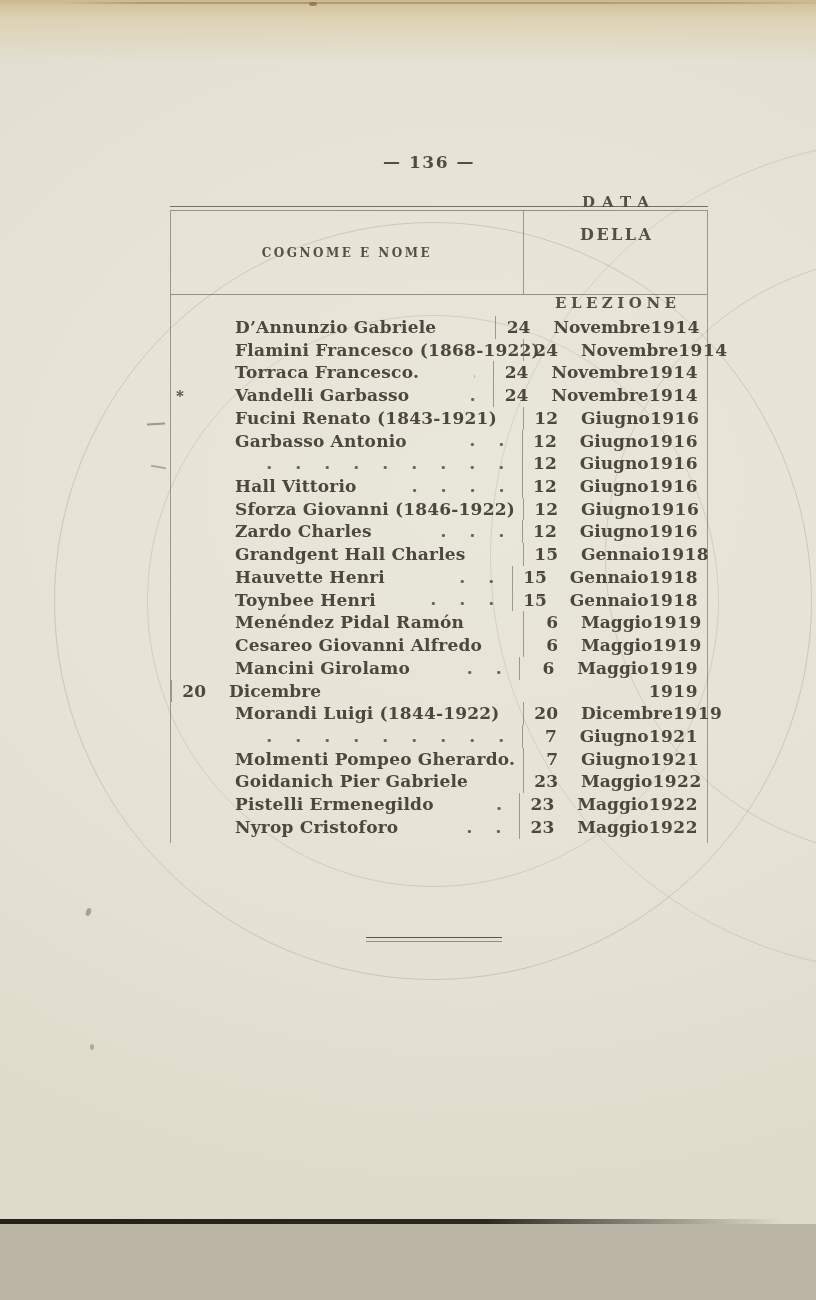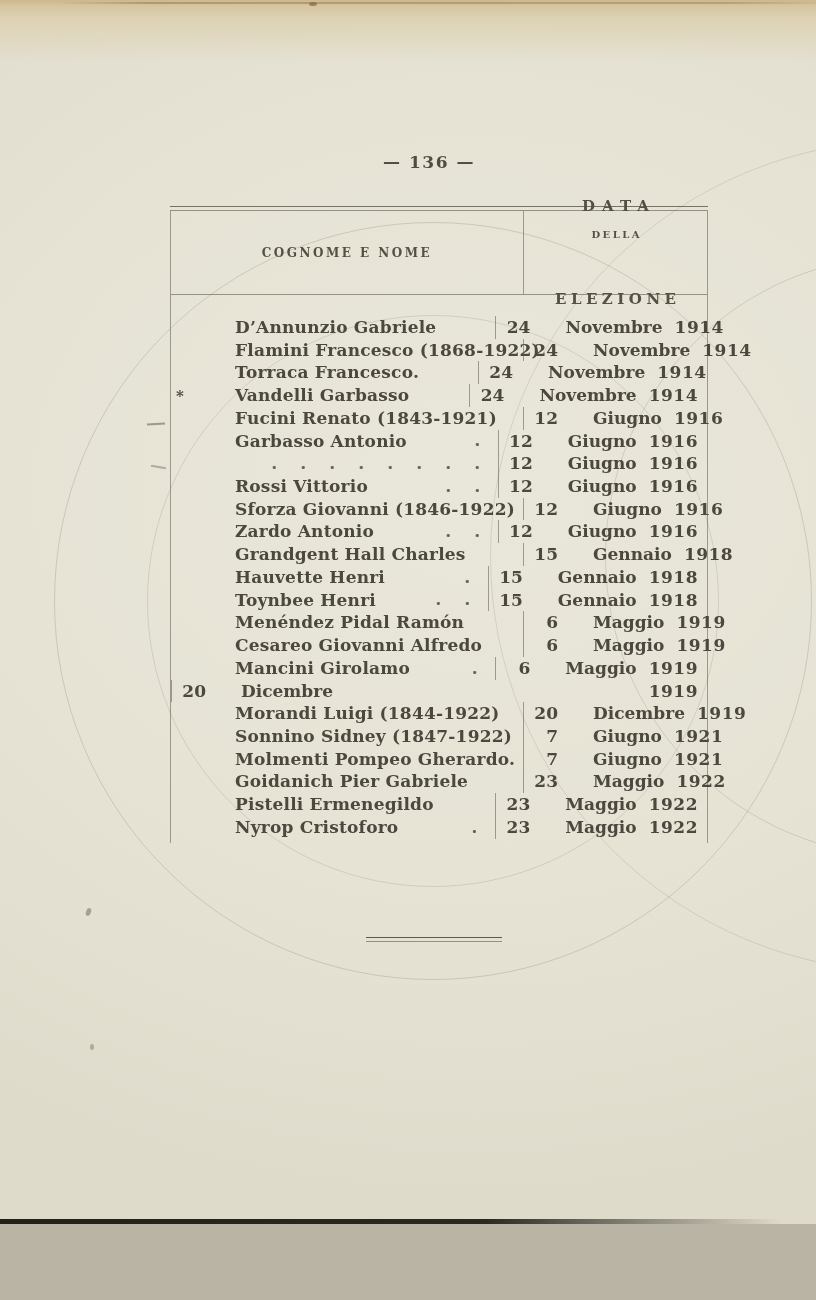--- a/index.html
+++ b/index.html
@@ -30,32 +30,32 @@
   
   .table{position:absolute;left:170px;top:206px;width:538px;}
   .toprule{height:3px;border-top:1px solid rgba(80,75,62,.75);border-bottom:1px solid rgba(80,75,62,.55);}
   .inner{border-left:1px solid rgba(95,90,75,.55);border-right:1px solid rgba(95,90,75,.55);}
   .thead{display:flex;height:83px;border-bottom:1px solid rgba(95,90,75,.6);}
   .th-names{width:352px;display:flex;align-items:center;justify-content:center;
     font-size:12px;letter-spacing:2.5px;color:#555044;}
   .th-date{flex:1;border-left:1px solid rgba(95,90,75,.55);display:flex;flex-direction:column;
     align-items:center;justify-content:center;color:#555044;}
   .dl1{font-size:15px;letter-spacing:7px;padding-left:7px;}
-  .dl2{font-size:10px;letter-spacing:2.5px;margin:14px 0 2px;padding-left:2.5px;}
+  .dl2{font-size:16px;letter-spacing:2.5px;margin:14px 0 2px;padding-left:2.5px;}
   .dl3{font-size:15px;letter-spacing:4.5px;padding-left:4.5px;margin-top:48px;}
   .tbody{padding:21px 0 4px;}
   .row{display:flex;height:22.72px;line-height:22.72px;font-size:17px;}
   .c-name{width:352px;box-sizing:border-box;display:flex;align-items:baseline;padding-left:5px;gap:43px;}
   .mk{flex:none;width:16px;font-size:15px;}
   .nm{white-space:pre;letter-spacing:.2px;}
   .ld{flex:1;align-self:stretch;margin:0 4px 0 12px;
     background-image:radial-gradient(circle, rgba(76,72,62,.85) 1.2px, rgba(76,72,62,0) 1.9px);
     background-size:29px 5px;background-repeat:repeat-x;background-position:right 2px bottom 5px;}
   .c-date{flex:1;box-sizing:border-box;border-left:1px solid rgba(95,90,75,.55);
-    display:flex;align-items:flex-start;padding:0 9px 0 8px;gap:12px;}
+    display:flex;align-items:flex-start;padding:0 9px 0 8px;}
   .dd{flex:none;width:26px;text-align:right;}
   .mo{margin-left:23px;}
   .yr{margin-left:auto;letter-spacing:.5px;}
   
   .end-rule{position:absolute;left:366px;top:937px;width:136px;height:3px;
     border-top:1px solid rgba(70,65,50,.85);border-bottom:1px solid rgba(70,65,50,.5);}
   
   .mark{position:absolute;background:rgba(80,75,65,.5);}
   .mark1{left:147px;top:423px;width:18px;height:2px;transform:rotate(-3deg);}
   .mark2{left:151px;top:466px;width:15px;height:2px;transform:rotate(10deg);background:rgba(80,75,65,.38);}
@@ -168,21 +168,21 @@
             </div>
             <div class="c-date">
               <span class="dd">12</span>
               <span class="mo">Giugno</span>
               <span class="yr">1916</span>
             </div>
           </div>
         <div class="row">
             <div class="c-name">
               <span class="mk"></span>
-              <span class="nm">Rossi Vittorio</span>
+              <span class="nm">Hall Vittorio</span>
               <span class="ld"></span>
             </div>
             <div class="c-date">
               <span class="dd">12</span>
               <span class="mo">Giugno</span>
               <span class="yr">1916</span>
             </div>
           </div>
         <div class="row">
             <div class="c-name">
@@ -192,21 +192,21 @@
             </div>
             <div class="c-date">
               <span class="dd">12</span>
               <span class="mo">Giugno</span>
               <span class="yr">1916</span>
             </div>
           </div>
         <div class="row">
             <div class="c-name">
               <span class="mk"></span>
-              <span class="nm">Zardo Antonio</span>
+              <span class="nm">Zardo Charles</span>
               <span class="ld"></span>
             </div>
             <div class="c-date">
               <span class="dd">12</span>
               <span class="mo">Giugno</span>
               <span class="yr">1916</span>
             </div>
           </div>
         <div class="row">
             <div class="c-name">
@@ -295,21 +295,20 @@
             </div>
             <div class="c-date">
               <span class="dd">20</span>
               <span class="mo">Dicembre</span>
               <span class="yr">1919</span>
             </div>
           </div>
         <div class="row">
             <div class="c-name">
               <span class="mk"></span>
-              <span class="nm">Sonnino Sidney (1847-1922)</span>
               <span class="ld"></span>
             </div>
             <div class="c-date">
               <span class="dd">7</span>
               <span class="mo">Giugno</span>
               <span class="yr">1921</span>
             </div>
           </div>
         <div class="row">
             <div class="c-name">

